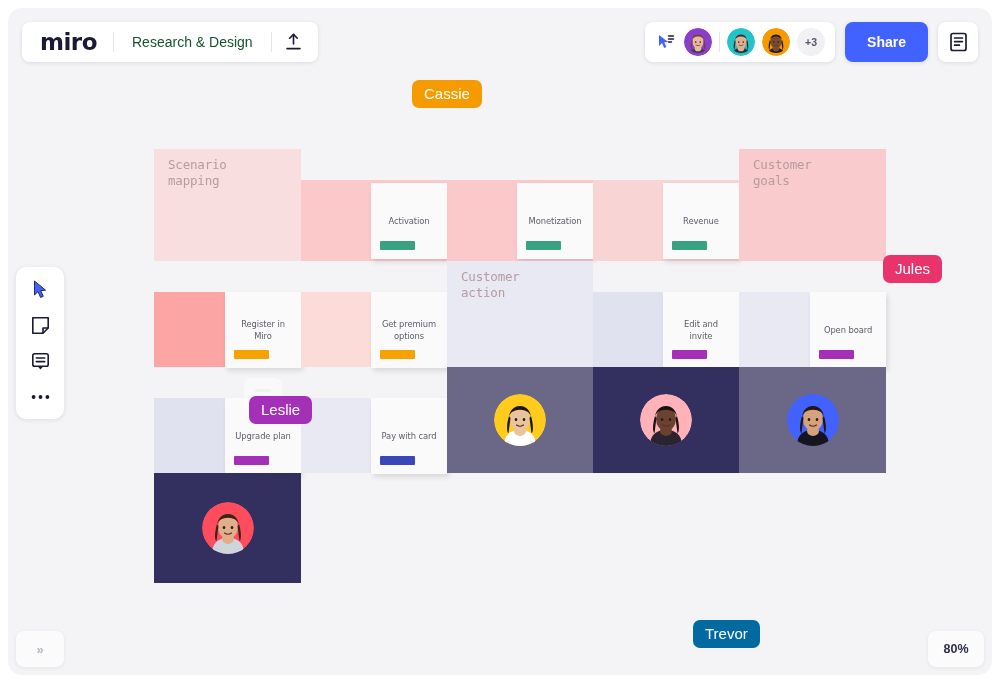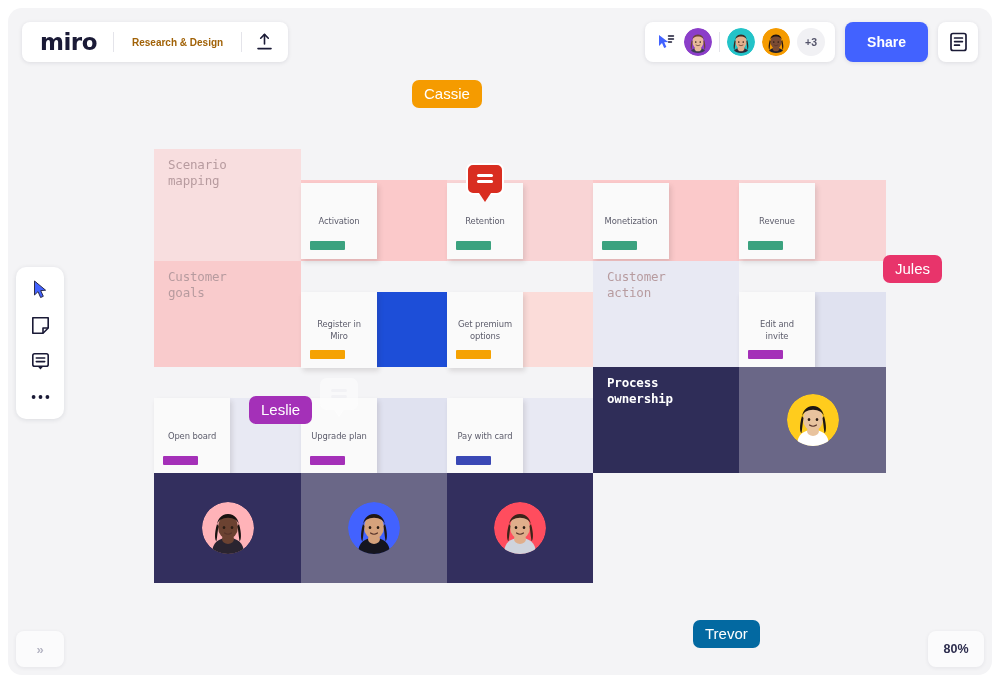--- a/index.html
+++ b/index.html
@@ -41,25 +41,24 @@
     font-family: "DejaVu Sans", sans-serif;
     font-weight: 700;
     font-size: 23px;
     letter-spacing: -0.5px;
     color: #1a1a36;
     padding: 0 16px 0 16px;
     line-height: 1;
   }
   .vsep { width: 1px; height: 20px; background: #e4e4ea; }
   .board-name {
-    font-size: 10px;
-    color: #a16207;
+    font-size: 14px;
+    color: #14532d;
     padding: 0 18px;
     white-space: nowrap;
-    font-weight: bold;
   }
   .share-up {
     width: 44px; height: 40px;
     display: flex; align-items: center; justify-content: center;
   }
 
   
   .topright {
     position: absolute;
     right: 14px; top: 14px;
@@ -174,21 +173,21 @@
     font-family: "DejaVu Sans Mono", monospace;
     font-size: 12.5px;
     line-height: 16px;
     letter-spacing: -0.2px;
     padding: 8px 0 0 14px;
     color: #b79b9f;
   }
   .rowlabel.dark { color: #ffffff; font-weight: 700; }
 
   .note-cell {
-    display: flex; align-items: center; justify-content: flex-start; margin-top: 31px;
+    display: flex; align-items: center; justify-content: flex-end; margin-top: 31px;
   }
   .note {
     position: relative;
     width: 76px; height: 76px;
     background: #fafafa;
     box-shadow: 2px 3px 5px rgba(60,40,45,.14);
     display: flex; flex-direction: column;
     align-items: center; justify-content: center;
     padding: 0 7px;
   }
@@ -274,53 +273,41 @@
           <div>mapping</div>
         </div>
         <div class="cell note-cell" style="background:#fbc9ca">
           <div class="note">
             <div class="note-text">
               <div>Activation</div>
             </div>
             <span class="note-bar" style="background:#3ba27f"></span>
           </div>
         </div>
-        <div class="cell note-cell" style="background:#f9d4d5">
-          <div class="note">
-            <div class="comment-badge" style="background:#d92d20; color:#d92d20">
-              <span class="ln"></span>
-              <span class="ln"></span>
-            </div>
-            <div class="note-text">
-              <div>Retention</div>
-            </div>
-            <span class="note-bar" style="background:#3ba27f"></span>
-          </div>
-        </div>
         <div class="cell note-cell" style="background:#fbc9ca">
           <div class="note">
             <div class="note-text">
               <div>Monetization</div>
             </div>
             <span class="note-bar" style="background:#3ba27f"></span>
           </div>
         </div>
         <div class="cell note-cell" style="background:#f9d4d5">
           <div class="note">
             <div class="note-text">
               <div>Revenue</div>
             </div>
             <span class="note-bar" style="background:#3ba27f"></span>
           </div>
         </div>
         <div class="cell rowlabel" style="background:#f9cbcc">
           <div>Customer</div>
           <div>goals</div>
         </div>
-        <div class="cell note-cell" style="background:#1d4ed8">
+        <div class="cell note-cell" style="background:#fca5a5">
           <div class="note">
             <div class="note-text">
               <div>Register in</div>
               <div>Miro</div>
             </div>
             <span class="note-bar" style="background:#f5a202"></span>
           </div>
         </div>
         <div class="cell note-cell" style="background:#fbdcd9">
           <div class="note">
@@ -364,24 +351,20 @@
             <span class="note-bar" style="background:#a430b8"></span>
           </div>
         </div>
         <div class="cell note-cell" style="background:#e8e9f3">
           <div class="note">
             <div class="note-text">
               <div>Pay with card</div>
             </div>
             <span class="note-bar" style="background:#3a48b5"></span>
           </div>
-        </div>
-        <div class="cell rowlabel dark" style="background:#2f2d58">
-          <div>Process</div>
-          <div>ownership</div>
         </div>
         <div class="cell avatar-cell" style="background:#6a6787">
           <div class="big-avatar">
             <span class="ring" style="background:#ffcc1d"></span>
             <span class="face"><svg viewBox="0 0 38 46" width="38" height="46" preserveAspectRatio="xMidYMax meet">
                 <path d="M3 46 C3 34 10 30 19 30 C28 30 35 34 35 46 Z" fill="#ffffff"></path>
                 <ellipse cx="19" cy="31" rx="6" ry="5" fill="#e8c39e"></ellipse>
                 <ellipse cx="19" cy="19" rx="10" ry="12" fill="#e8c39e"></ellipse>
                 <path d="M8 18 C8 7 30 7 30 18 C30 12 26 6 19 6 C12 6 8 12 8 18 Z" fill="#1c1512"></path>
                 <path d="M8 16 C5 26 6 33 7.5 33 C8.5 26 9 21 9.5 18 Z" fill="#1c1512"></path>

